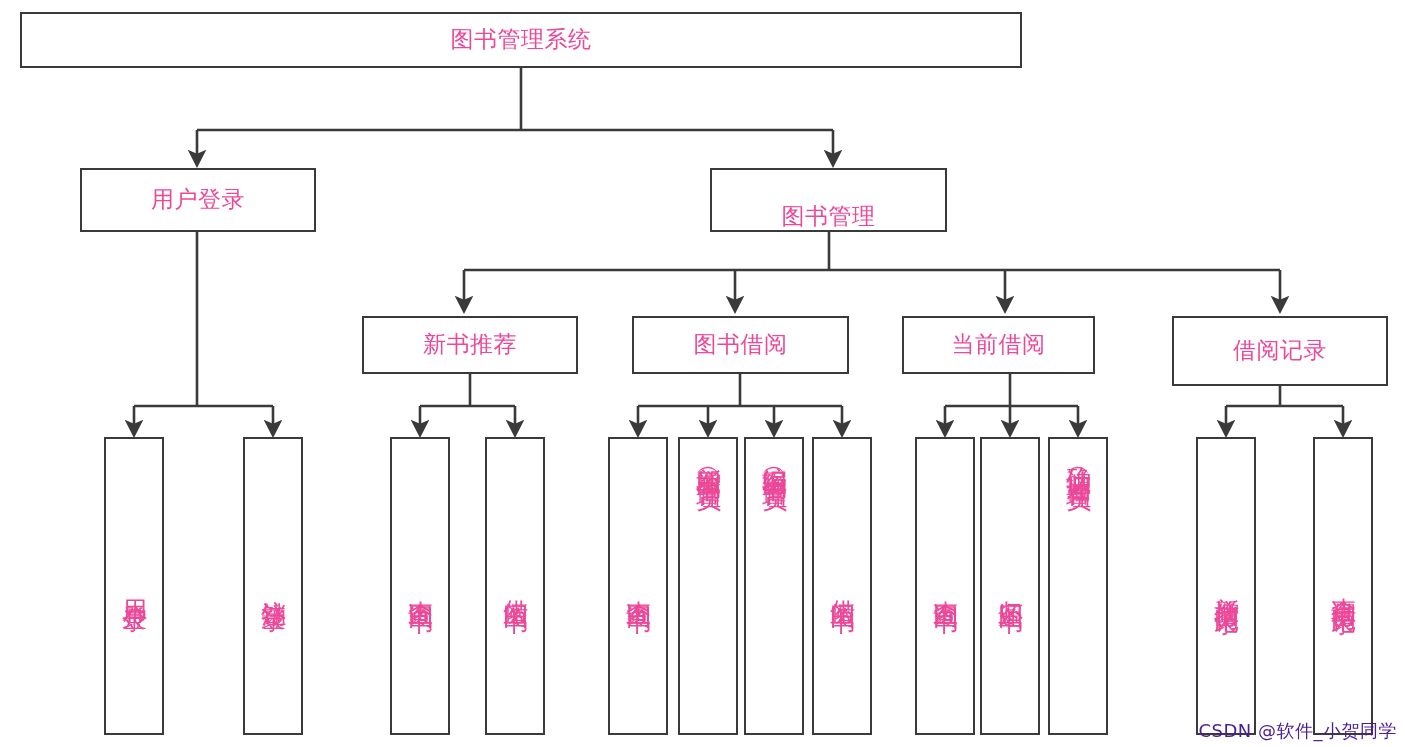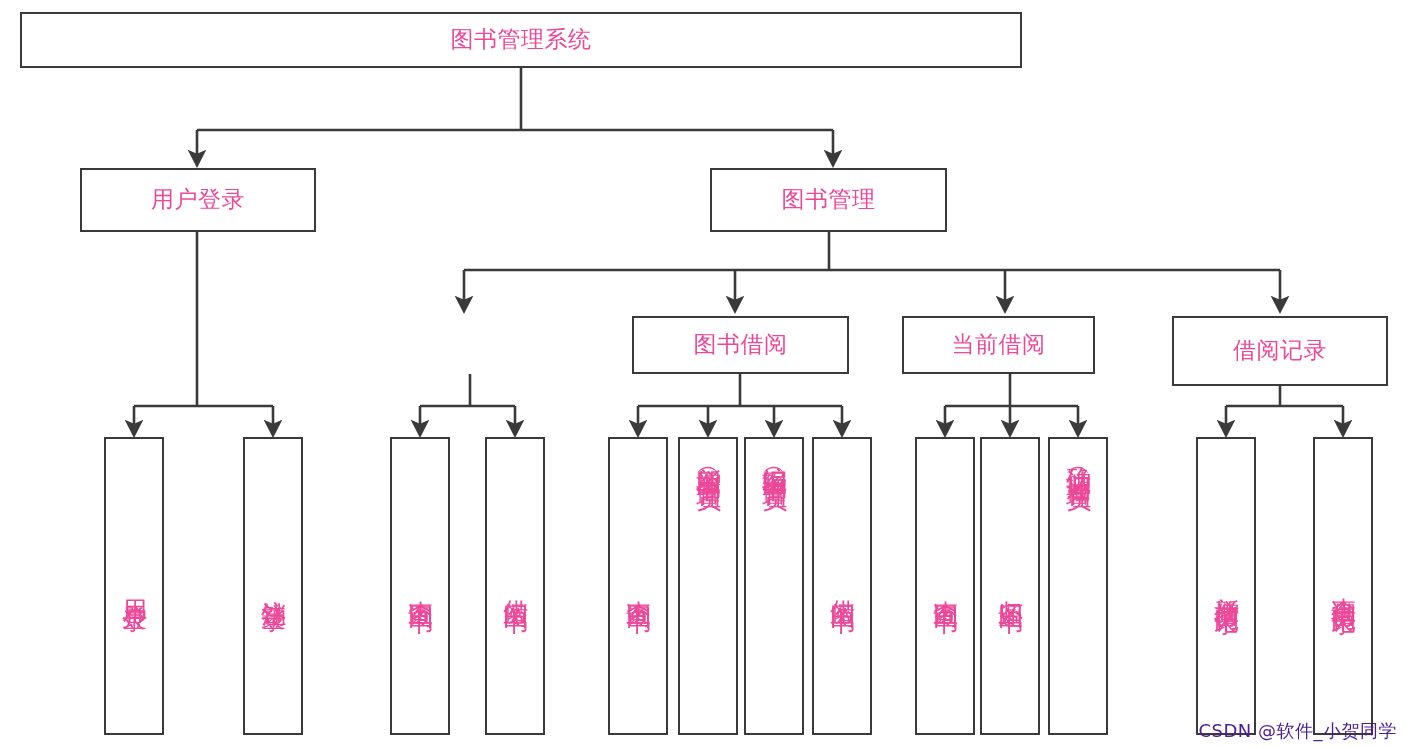--- a/index.html
+++ b/index.html
@@ -133,24 +133,27 @@
     </g>
   </svg>
 
   <div class="node root horiz" style="left:20px; top:12px; width:1002px; height:56px;">
     <span class="label">图书管理系统</span>
   </div>
 
   <div class="node horiz" style="left:80px; top:168px; width:236px; height:64px;">
     <span class="label">用户登录</span>
   </div>
-  <div class="node horiz" style="left:710px; top:168px; width:237px; height:64px;">
+  <div class="node horiz" style="left:710px; top:168px; width:237px; height:64px;align-items:flex-end;">
     <span class="label">图书管理</span>
   </div>
 
+  <div class="node horiz" style="left:362px; top:316px; width:216px; height:58px;">
+    <span class="label">新书推荐</span>
+  </div>
   <div class="node horiz" style="left:632px; top:316px; width:217px; height:58px;">
     <span class="label">图书借阅</span>
   </div>
   <div class="node horiz" style="left:902px; top:316px; width:193px; height:58px;align-items:center;">
     <span class="label">当前借阅</span>
   </div>
   <div class="node horiz" style="left:1172px; top:316px; width:216px; height:70px;">
     <span class="label">借阅记录</span>
   </div>
 

